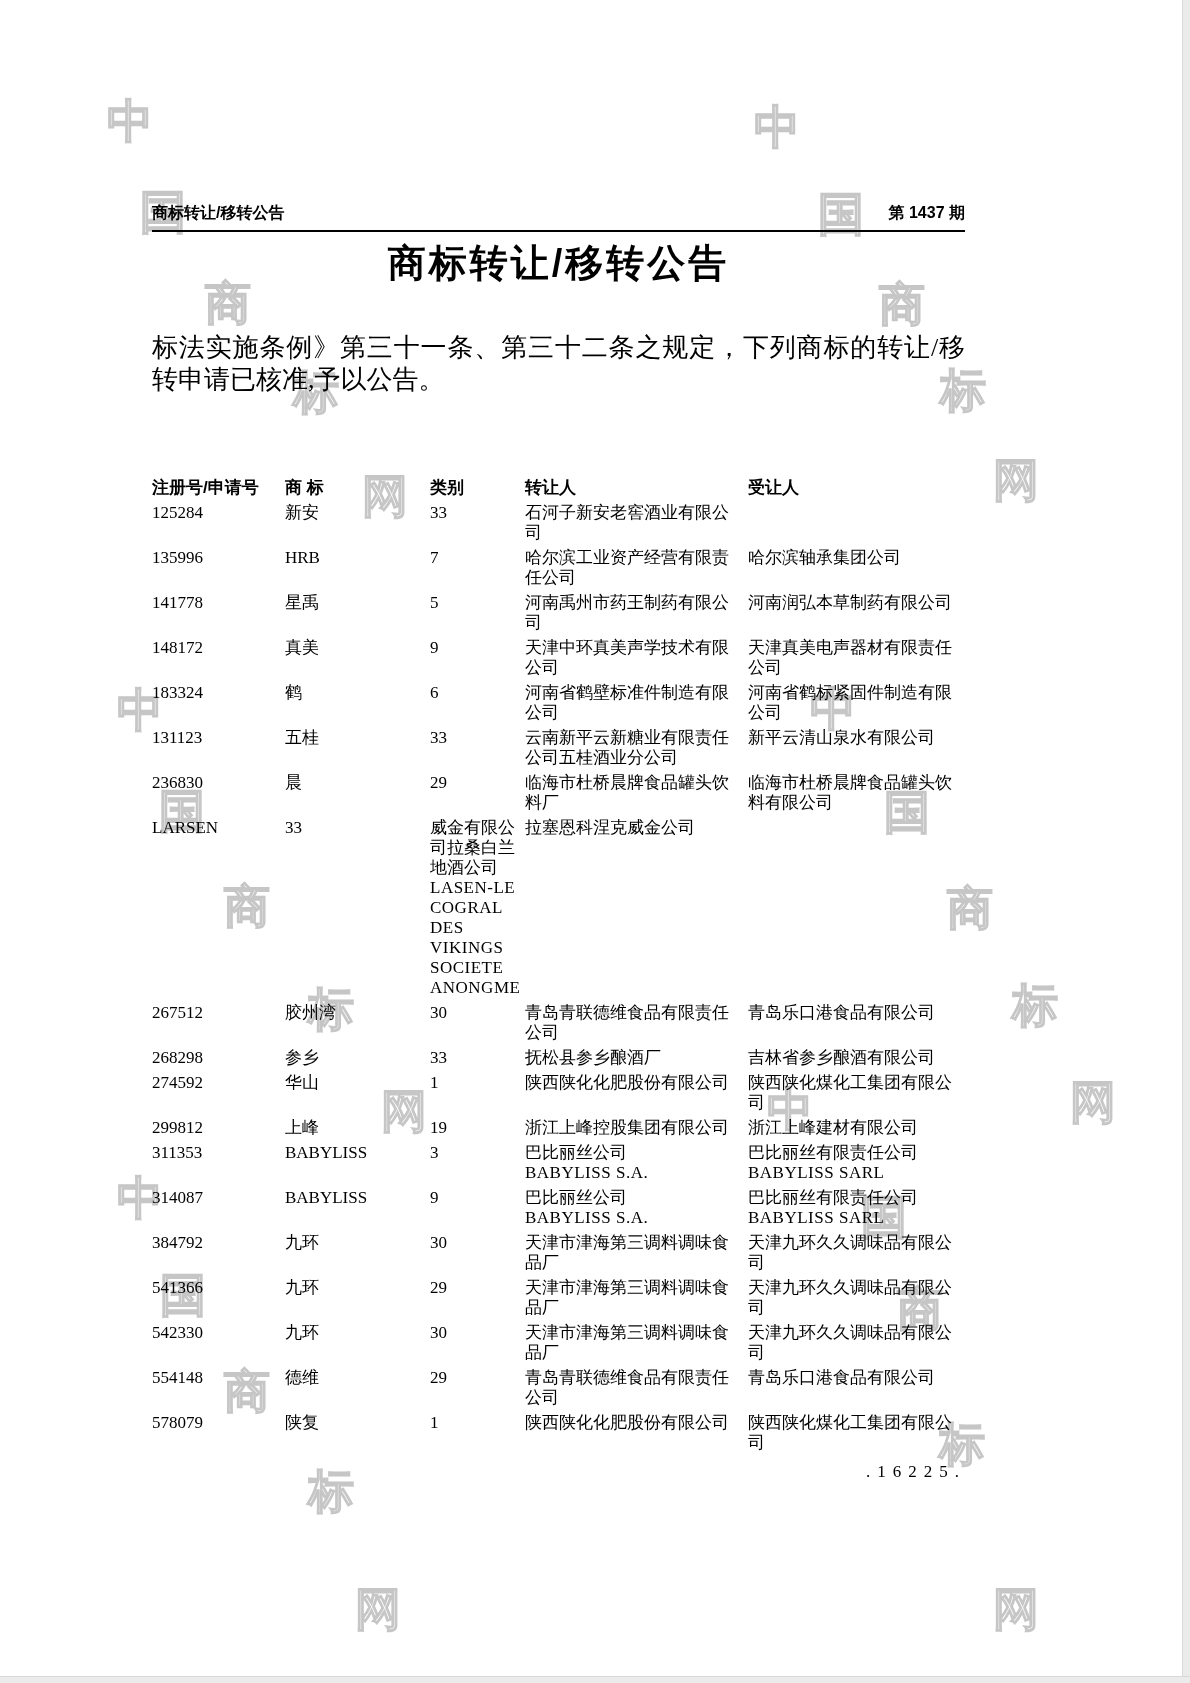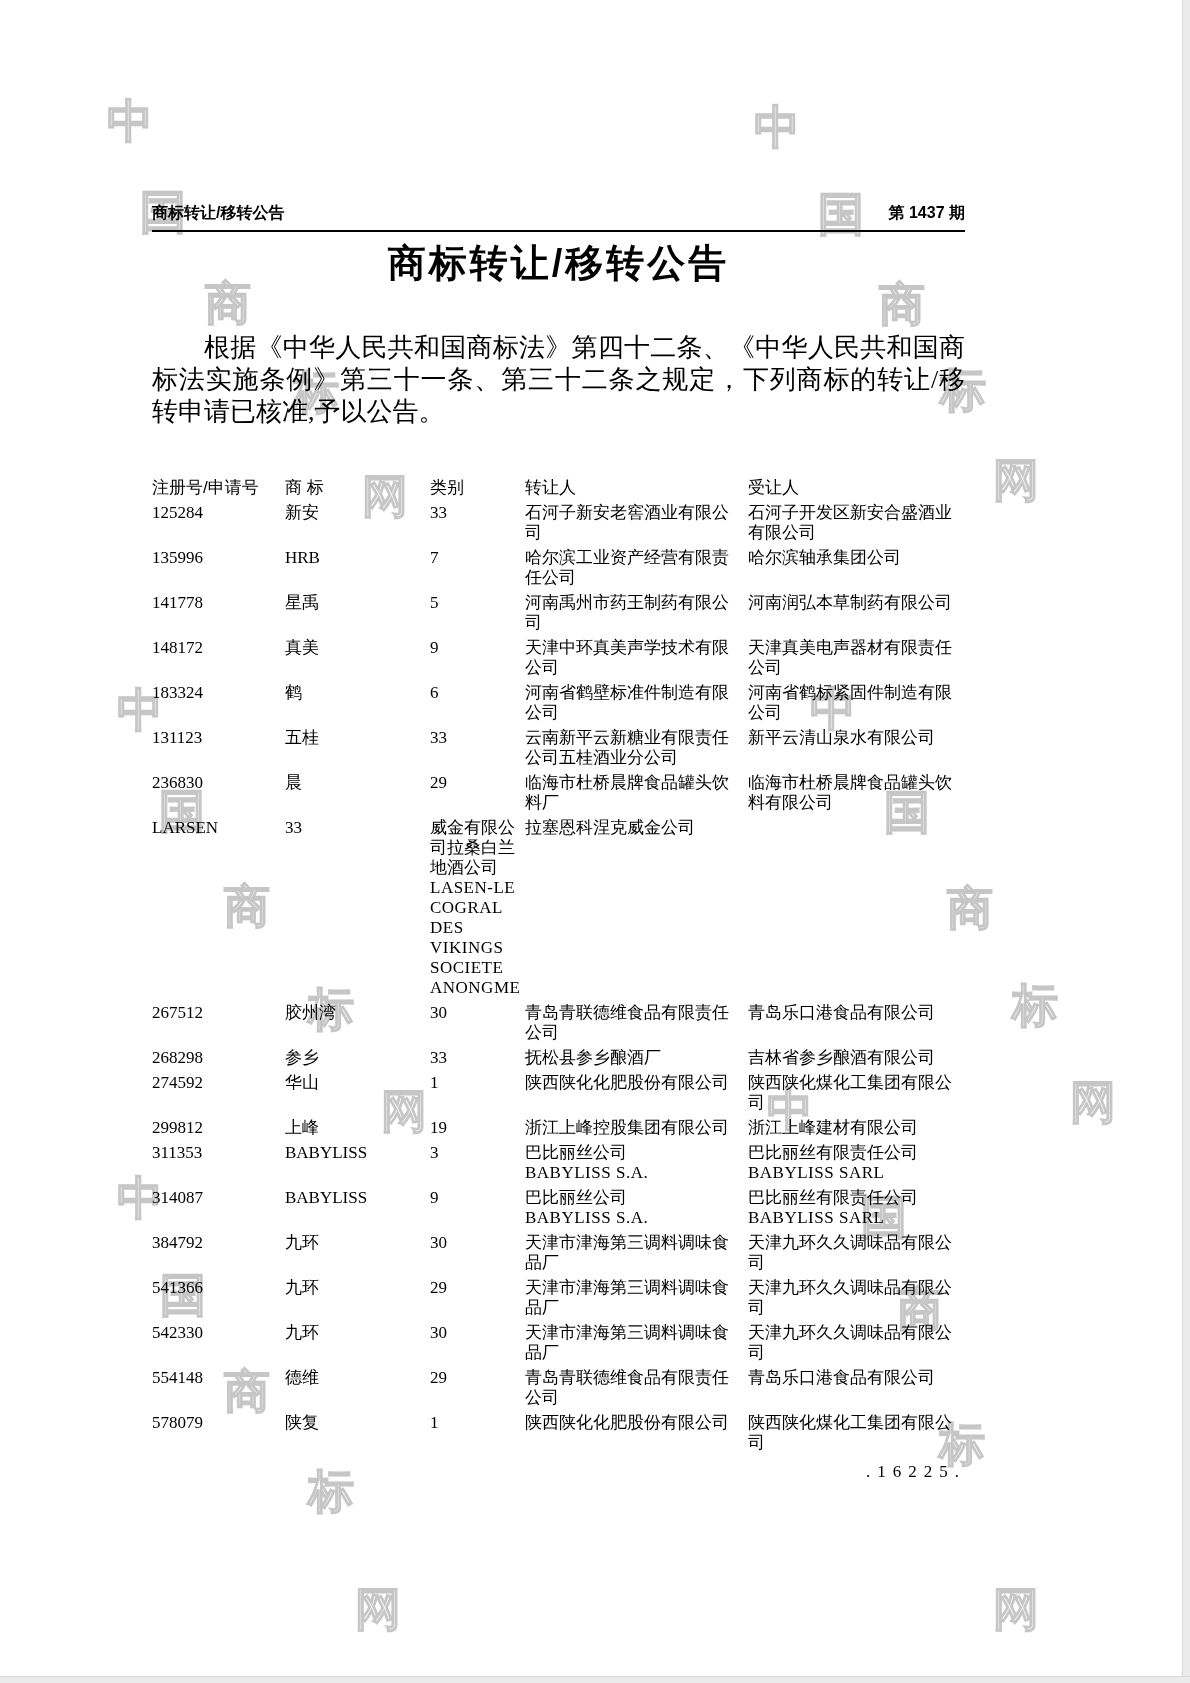--- a/index.html
+++ b/index.html
@@ -81,21 +81,21 @@
     font-size: 17px;
     line-height: 20px;
   }
   .trow {
     display: grid;
     grid-template-columns: 133px 145px 95px 223px 217px;
     margin-bottom: 5px;
   }
   .trow.thead {
     font-family: "Liberation Sans", "DejaVu Sans", sans-serif;
-    font-weight: normal;
+    font-weight: bold;
   }
   .tcell { padding-right: 6px; }
   .tcell .latin { letter-spacing: 0.5px; }
 
   
   .page-number {
     position: absolute;
     right: 224px; top: 1462px;
     font-size: 17px;
     letter-spacing: 7px;
@@ -156,21 +156,20 @@
 
   <div class="running-header">
     <span>商标转让/移转公告</span>
     <span>第 1437 期</span>
   </div>
   <div class="header-rule"></div>
 
   <h1 class="doc-title">商标转让/移转公告</h1>
 
   <div class="intro">
-    <div class="intro-line indent fill">根据《中华人民共和国商标法》第四十二条、《中华人民共和国商</div>
     <div class="intro-line fill">标法实施条例》第三十一条、第三十二条之规定，下列商标的转让/移</div>
     <div class="intro-line">转申请已核准,予以公告。</div>
   </div>
 
   <div class="tm-table">
     <div class="trow thead">
       <div class="tcell">注册号/申请号</div>
       <div class="tcell">商 标</div>
       <div class="tcell">类别</div>
       <div class="tcell">转让人</div>
@@ -183,23 +182,20 @@
           </div>
           <div class="tcell">
             <div>新安</div>
           </div>
           <div class="tcell">
             <div>33</div>
           </div>
           <div class="tcell">
             <div>石河子新安老窖酒业有限公司</div>
           </div>
-          <div class="tcell">
-            <div>石河子开发区新安合盛酒业有限公司</div>
-          </div>
         </div>
         <div class="trow">
           <div class="tcell">
             <div>135996</div>
           </div>
           <div class="tcell">
             <div>HRB</div>
           </div>
           <div class="tcell">
             <div>7</div>

